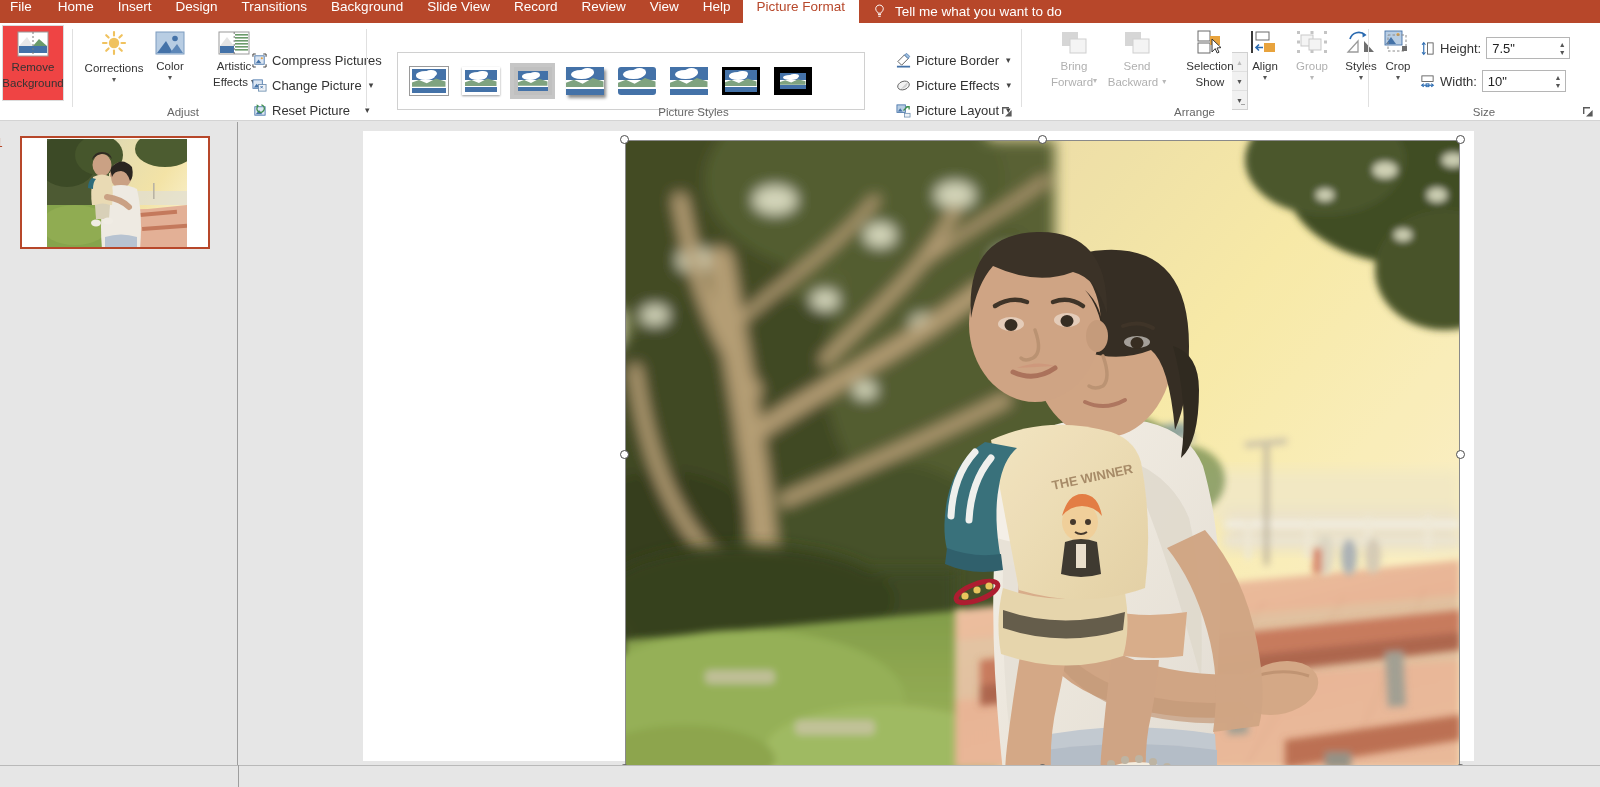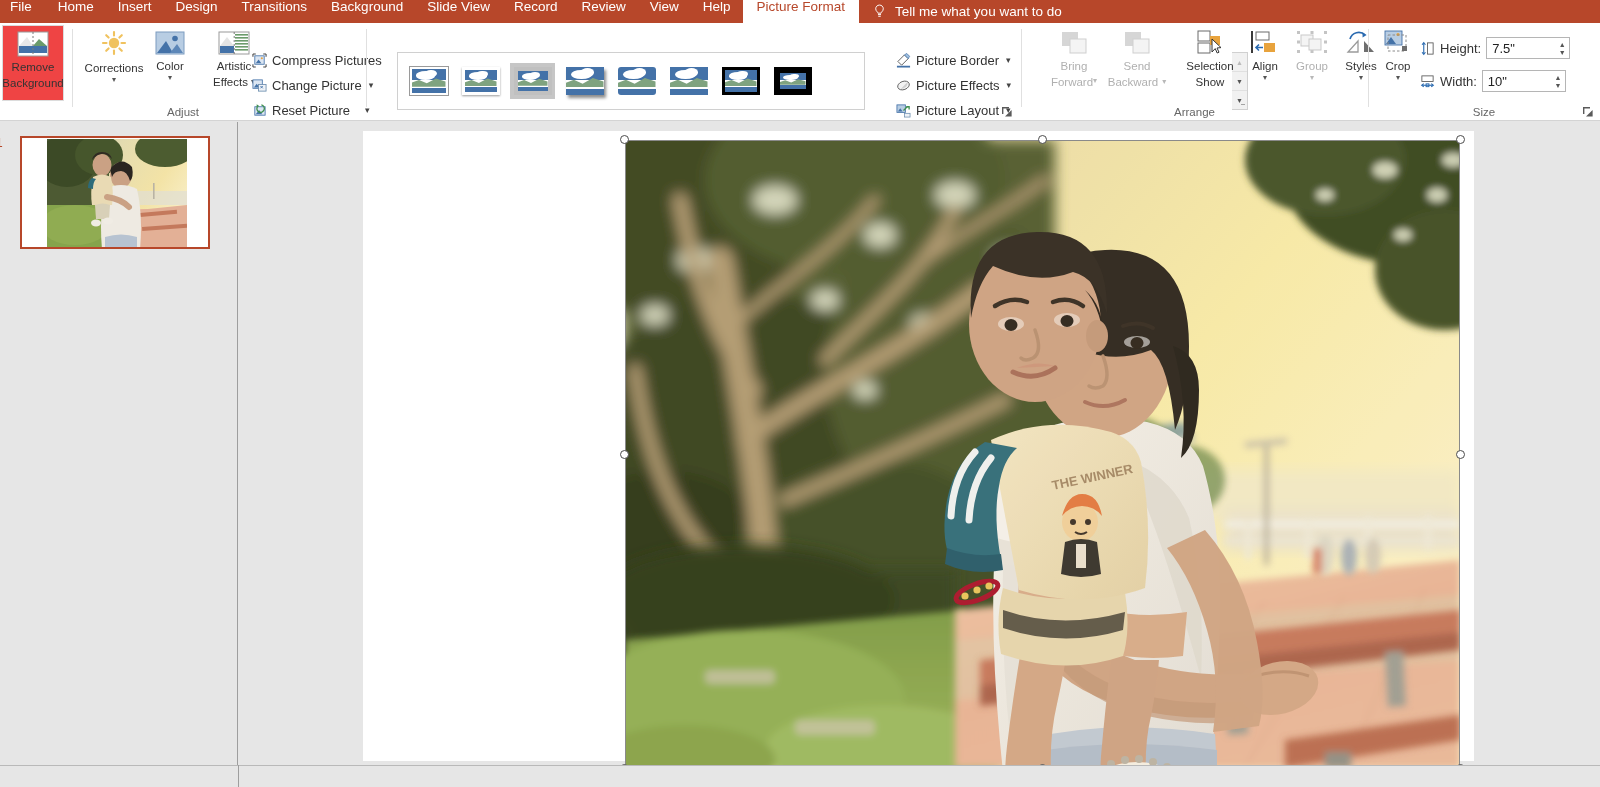--- a/index.html
+++ b/index.html
@@ -425,20 +425,21 @@
         <rect x="1" y="2" width="9" height="8" fill="#b8cde3" stroke="#4472a8" stroke-width=".9"></rect>
         <path d="M2 9 L4.5 5.5 L7 9 Z" fill="#4472a8"></path>
         <path d="M11 4 l3 0 0 3" fill="none" stroke="#3f8f4f" stroke-width="1.4"></path>
         <path d="M8 8 l4-4" stroke="#3f8f4f" stroke-width="1.4"></path>
         <rect x="9" y="11" width="6" height="4" fill="#eef2f7" stroke="#6b8cae" stroke-width=".8"></rect>
       </svg>
       <span class="lbl">Picture Layout</span>
       <span class="cv">▾</span>
     </div>
 
+    <div class="grp-label" style="left:0; width:655px;">Picture Styles</div>
     <svg class="dlglaunch" style="right:8px;" viewBox="0 0 12 12">
       <path d="M1 1 h7 v1.4 h-5.6 v5.6 h-1.4 z" fill="#5a5a5a"></path>
       <path d="M10.6 10.6 L4 10.6 L10.6 4 Z" fill="#5a5a5a"></path>
     </svg>
   </div>
 
   <div class="grp" style="left:1021px; width:347px;">
     <div class="grp-sep" style="left:0;"></div>
 
     <div class="bigbtn" style="left:12px; width:66px;margin-left:8px;">

